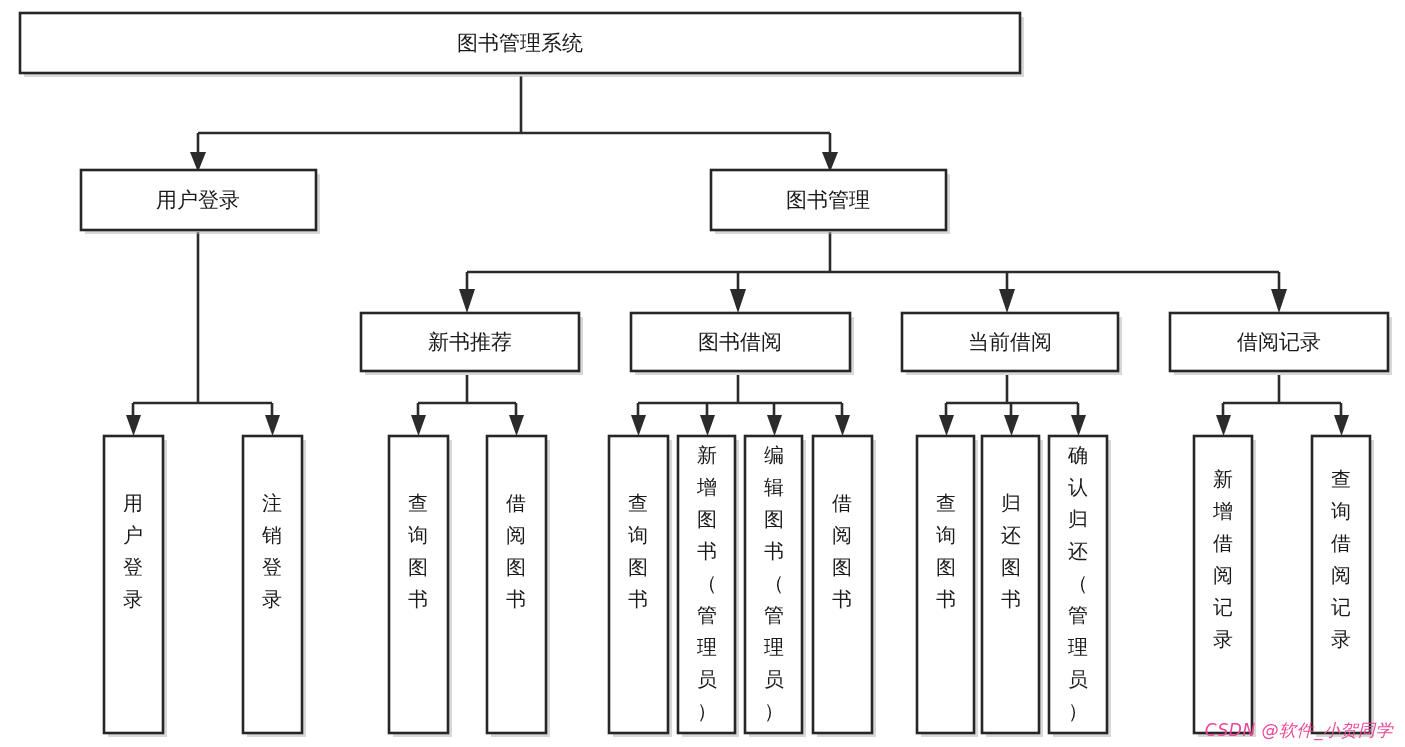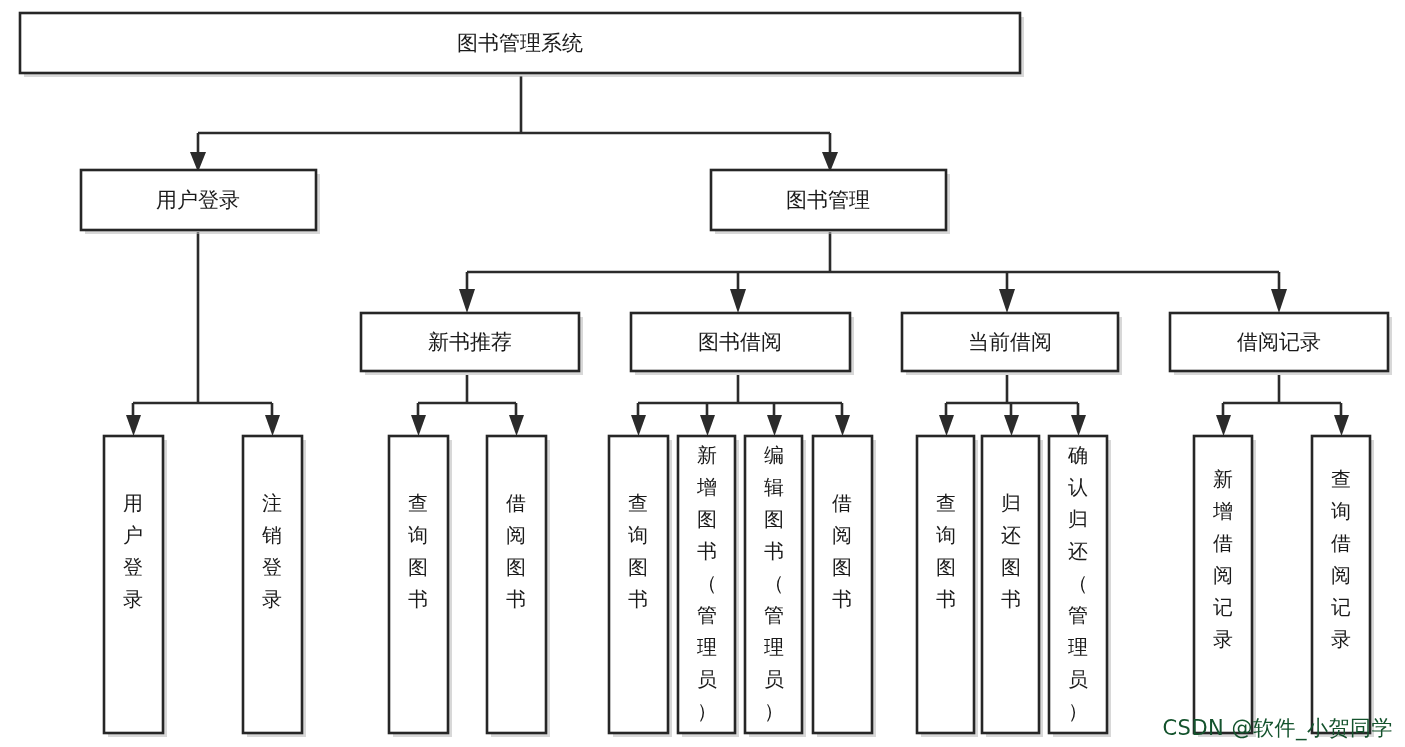--- a/index.html
+++ b/index.html
@@ -24,26 +24,27 @@
   }
   .leaf-label{
     fill:#1a1a1a;
     font-family:"DejaVu Sans","Liberation Sans",sans-serif;
     font-size:20px;
     text-anchor:middle;
   }
   .watermark{
     position:absolute;
     right:12px;bottom:5px;
-    color:#14532d;
-    font-size:21px;
+    color:#ec4899;
+    font-size:17px;
     font-family:"DejaVu Sans","Liberation Sans",sans-serif;
     letter-spacing:.5px;
     white-space:nowrap;
     user-select:none;
+    font-style:italic;
   }
 </style>
 </head>
 <body>
 
 <div id="diagram-root">
 
   <svg id="tree" viewBox="0 0 1405 747" xmlns="http://www.w3.org/2000/svg">
 
     <g>

